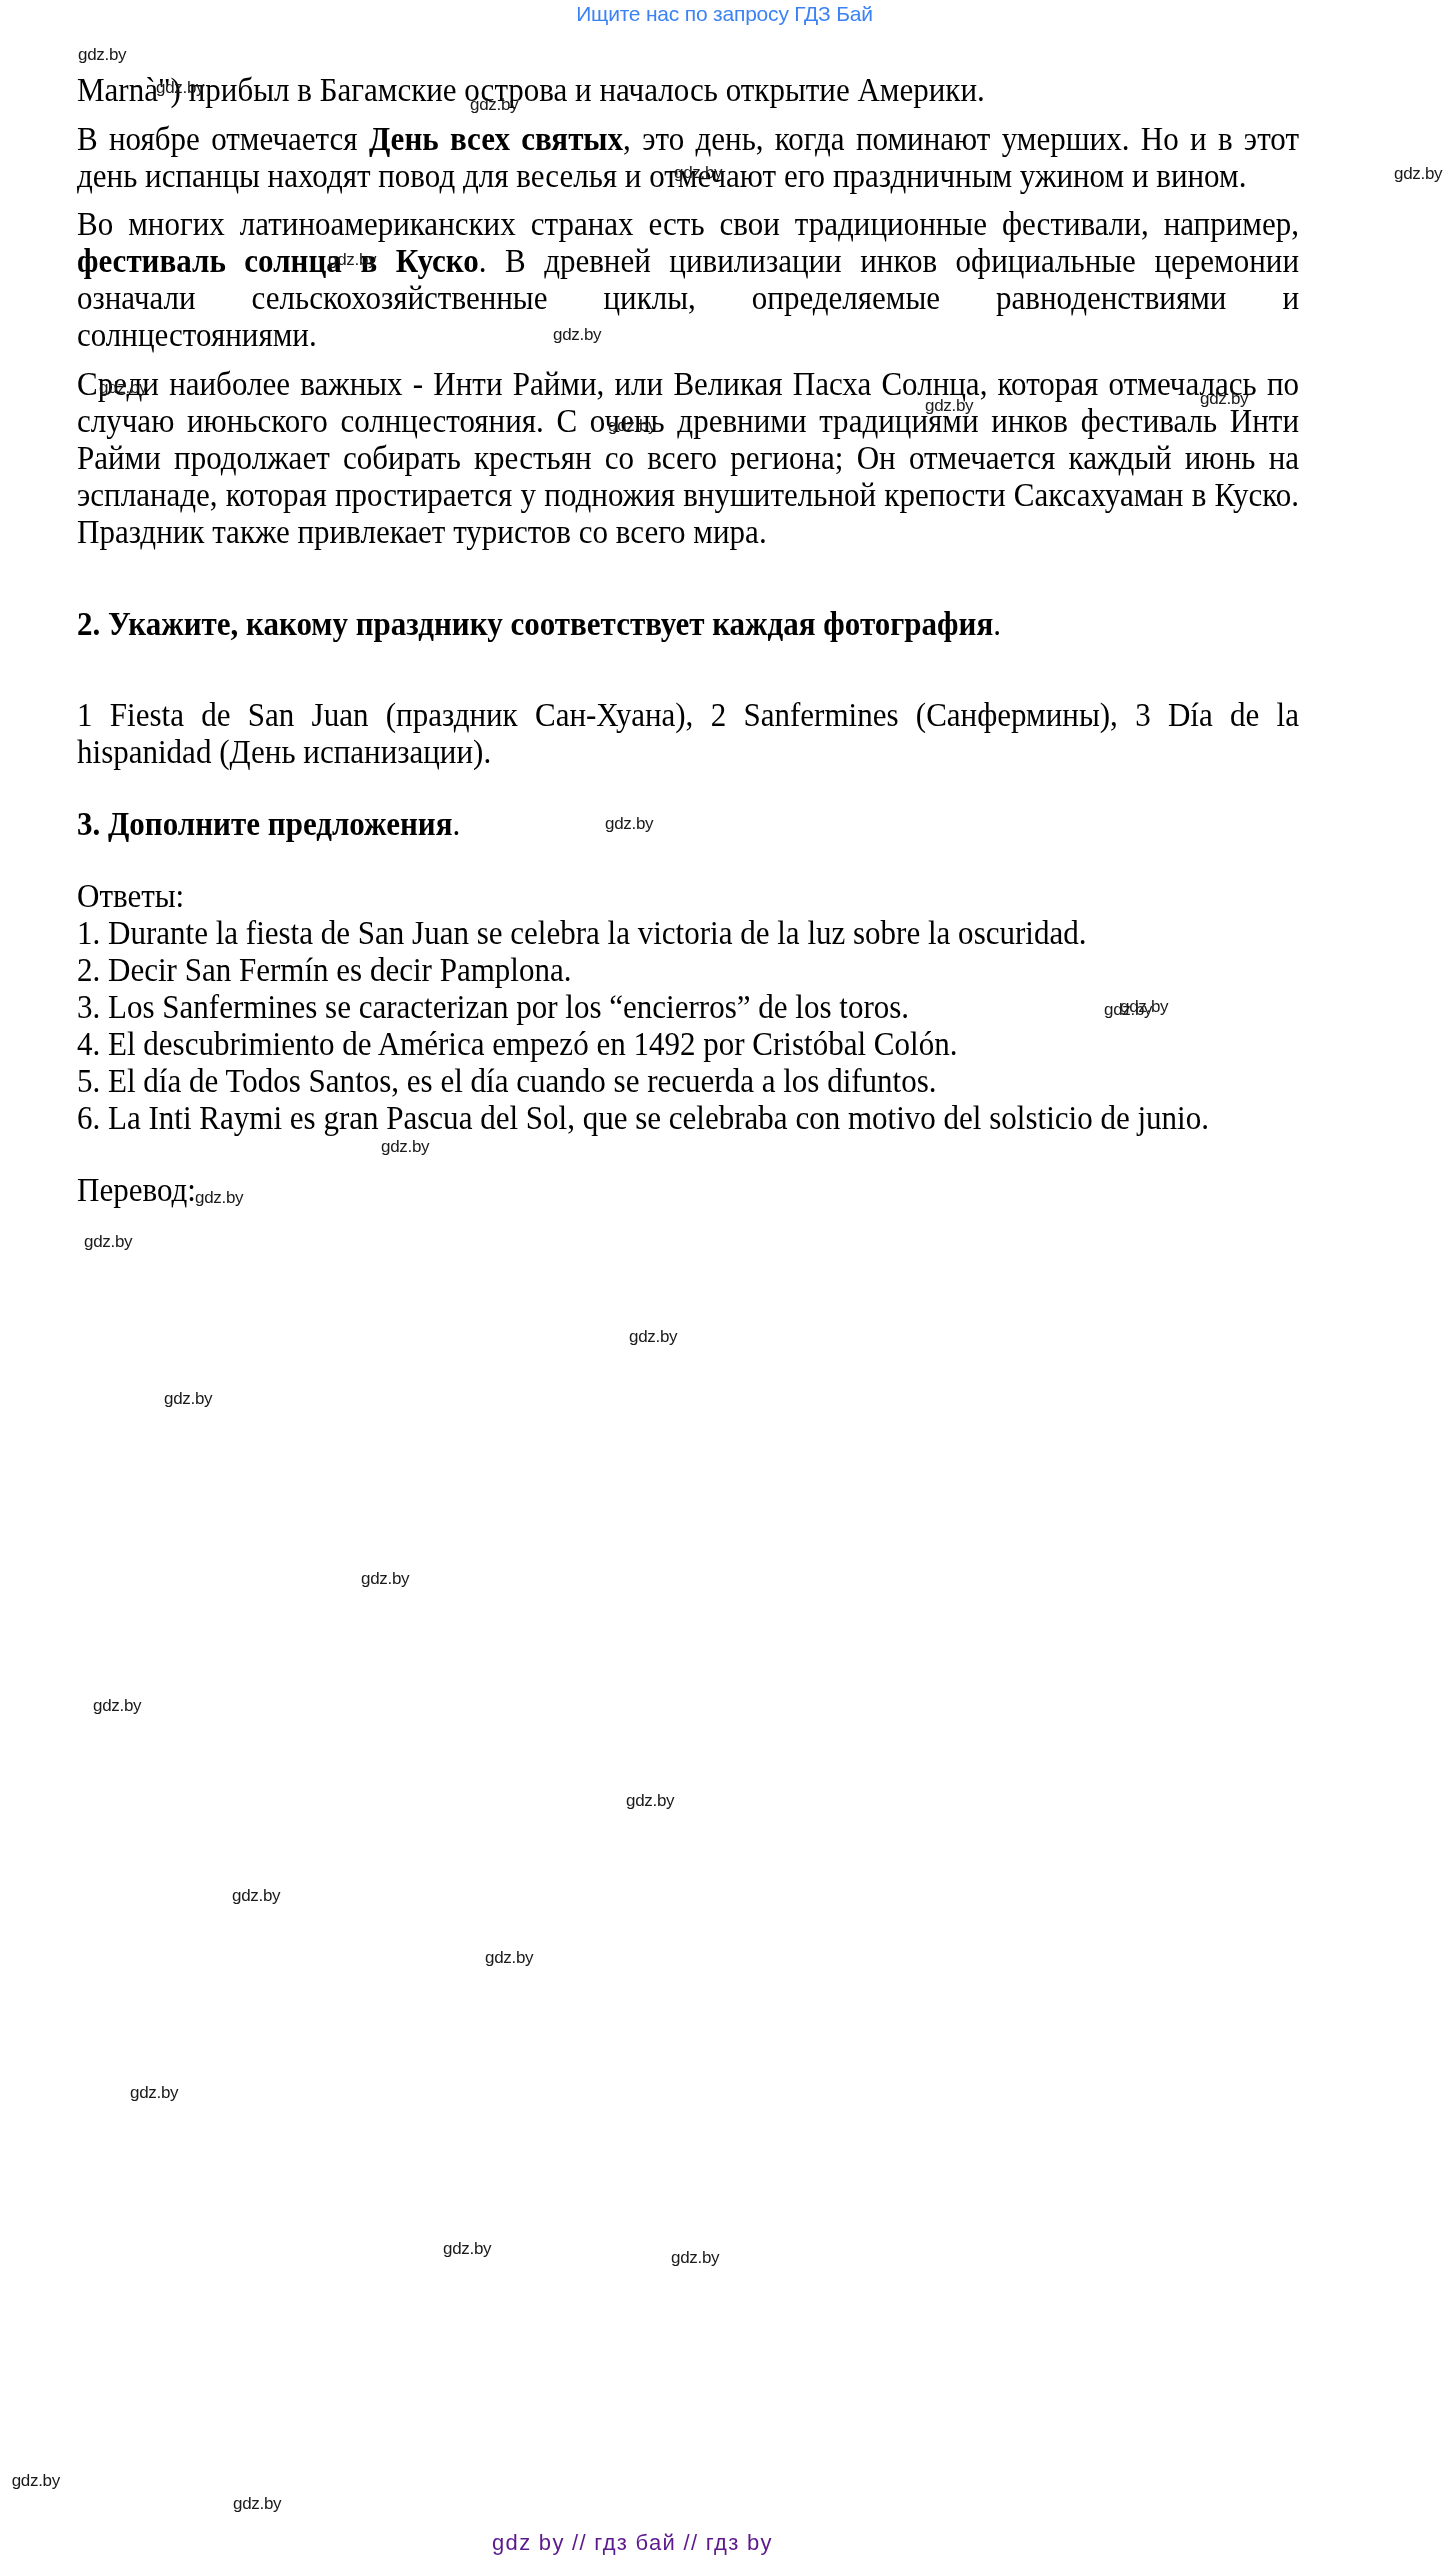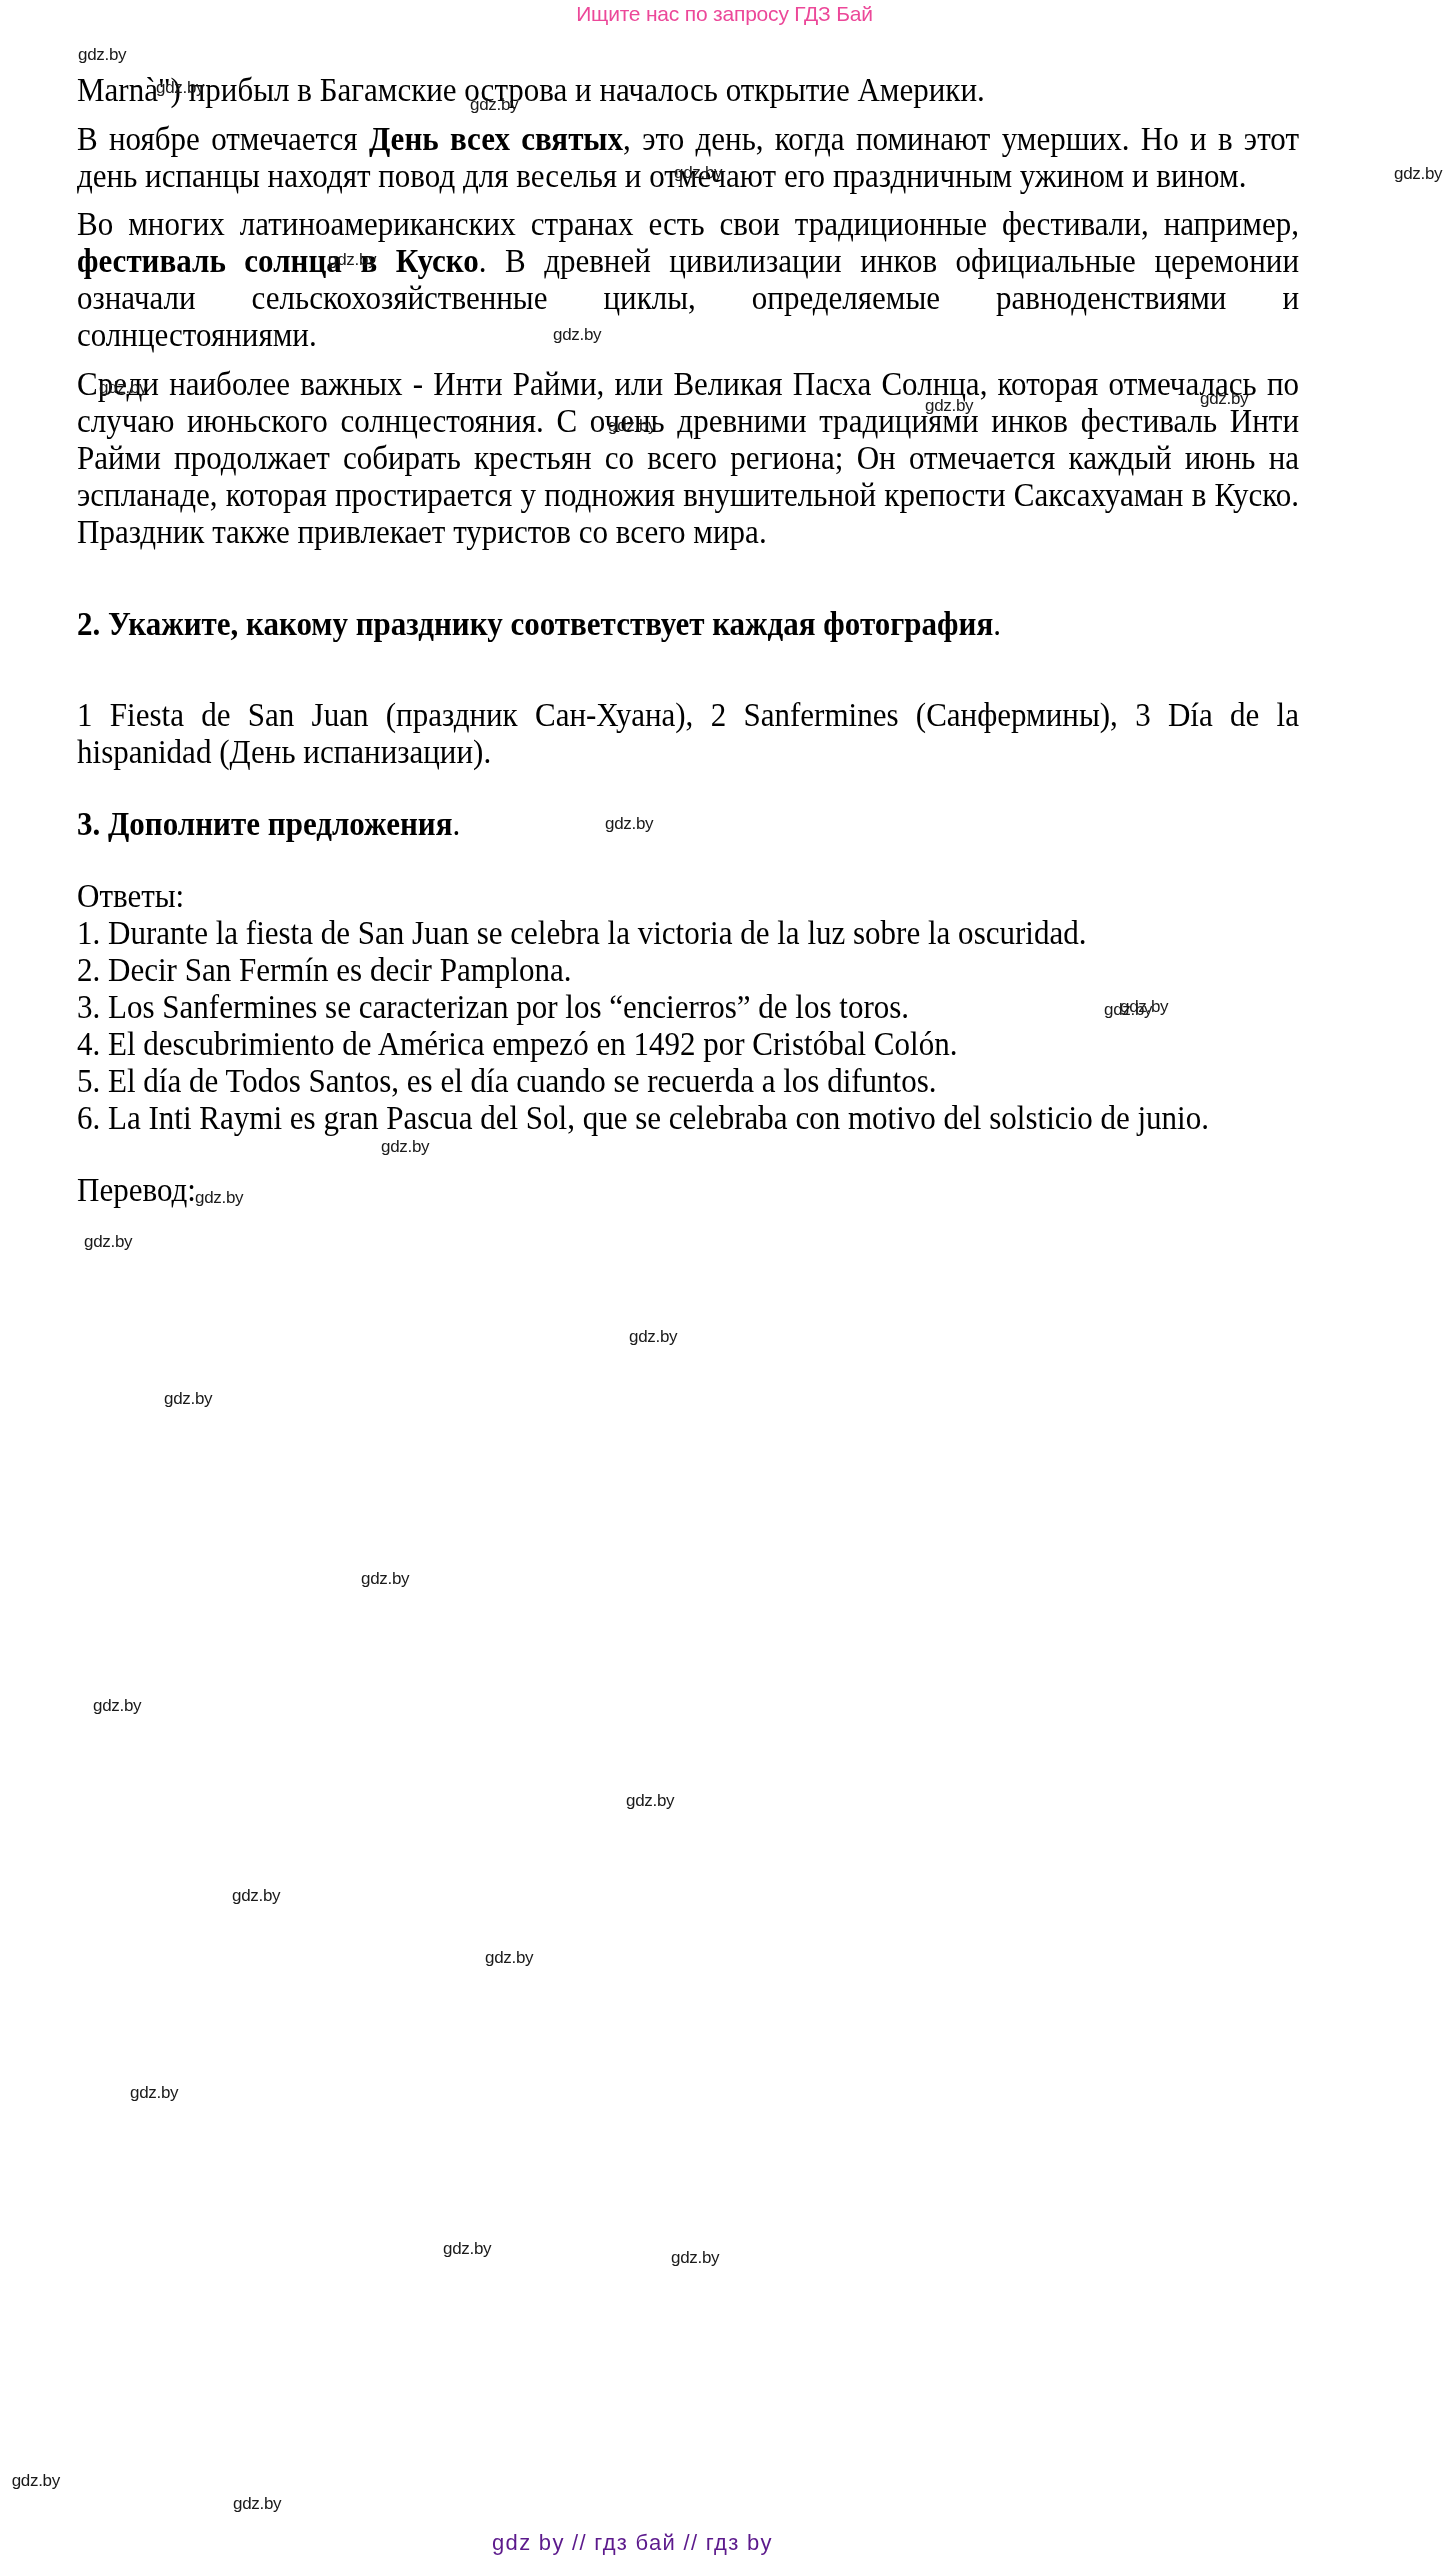--- a/index.html
+++ b/index.html
@@ -21,21 +21,21 @@
   
   .promo-banner {
     position: absolute;
     top: 1.7px;
     left: 0;
     width: 1449px;
     text-align: center;
     font-family: "Liberation Sans", "DejaVu Sans", sans-serif;
     font-size: 21px;
     font-weight: 400;
-    color: #ec4899;
+    color: #3b82f6;
     letter-spacing: -0.2px;
     white-space: nowrap;
   }
 
   
   .promo-footer {
     position: absolute;
     bottom: 6.7px;
     left: 0;
     width: 1265px;

